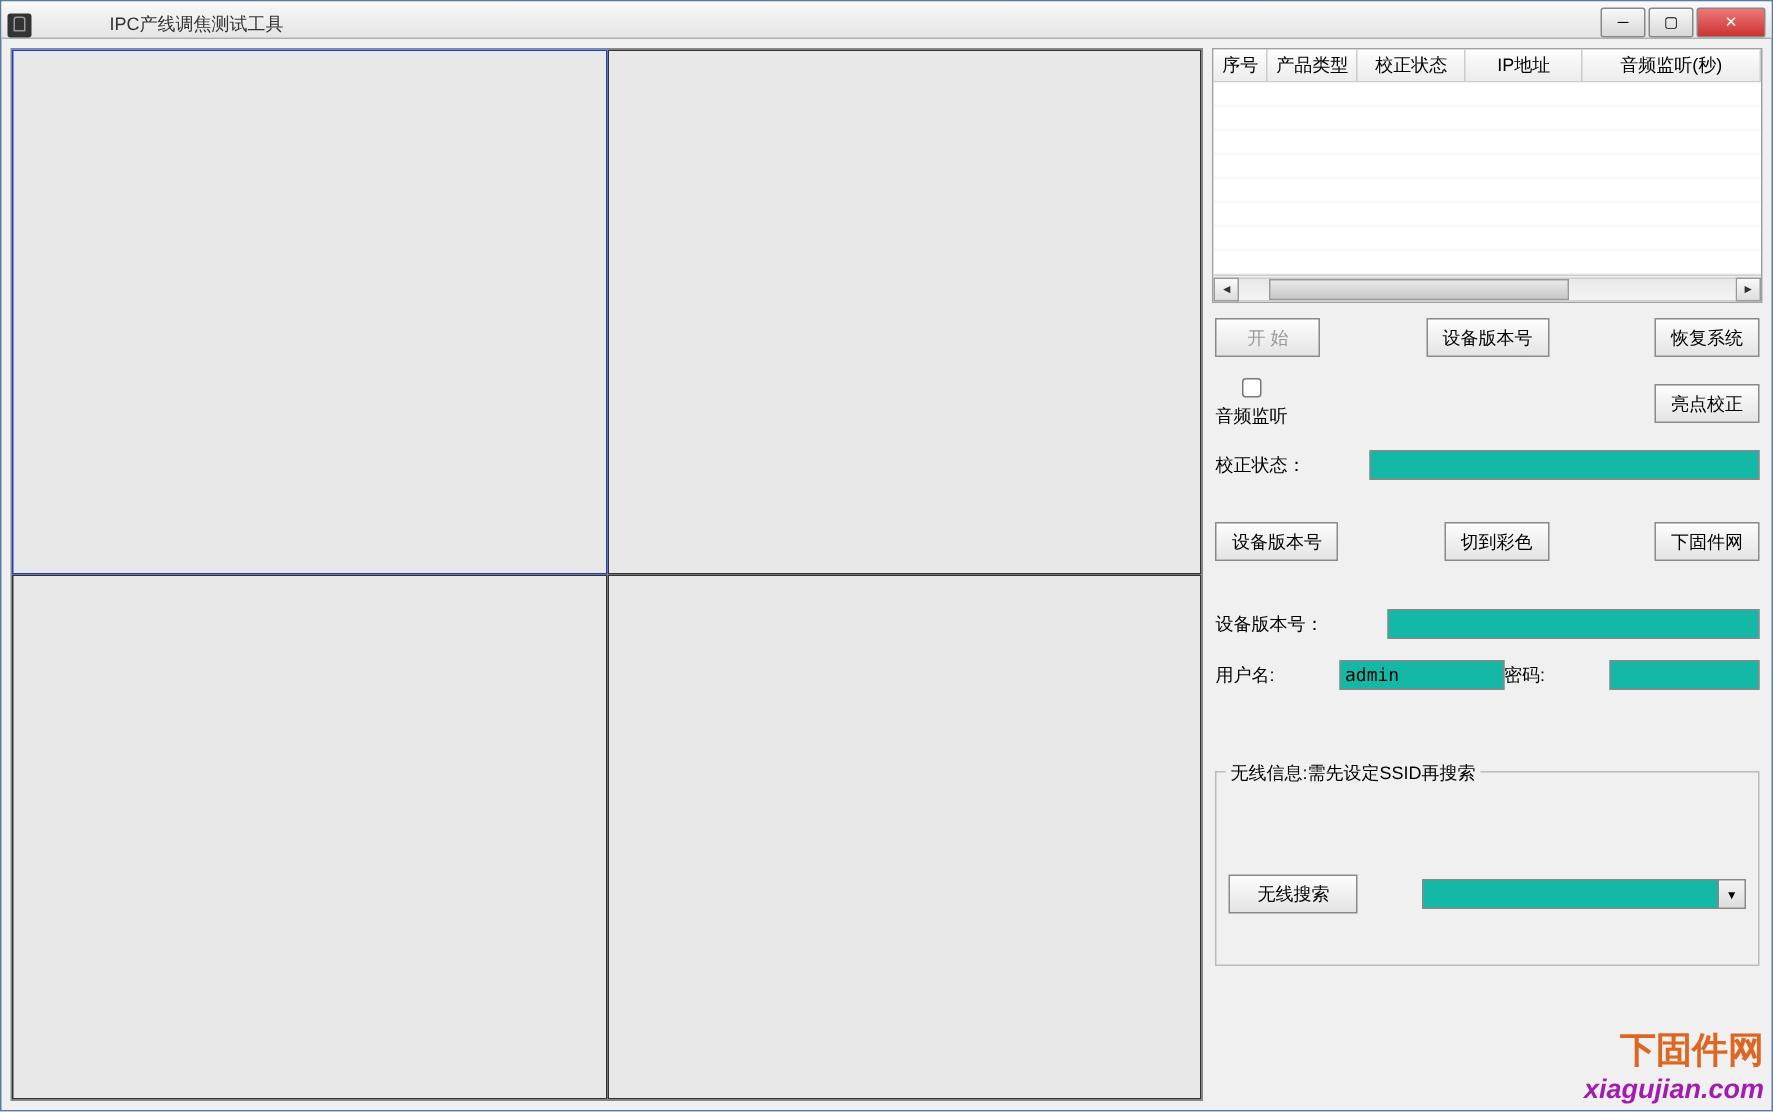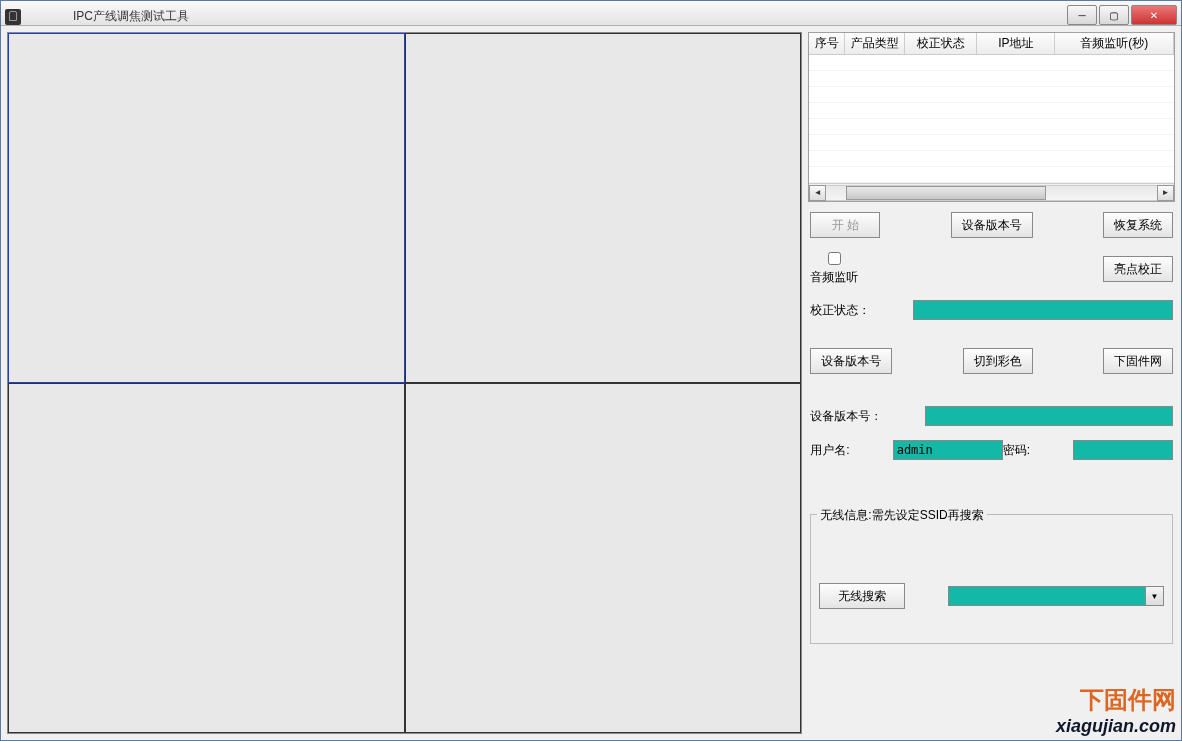--- a/index.html
+++ b/index.html
@@ -200,21 +200,21 @@
   font-size:8px;
 }
 .watermark {
   position: absolute;
   right: 6px;
   bottom: 4px;
   text-align: right;
   pointer-events: none;
 }
 .wm1 { font-size:24px; font-weight:bold; color:#d62; font-family:"SimSun"; }
-.wm2 { font-size:18px; font-weight:bold; color:#0f172a; font-style:italic; font-family:Arial; }
+.wm2 { font-size:18px; font-weight:bold; color:#a21caf; font-style:italic; font-family:Arial; }
 </style>
 </head>
 <body>
 
 <div class="window">
   <div class="titlebar">
     <div class="title-icon"></div>
     <div class="title-text">IPC产线调焦测试工具</div>
     <div class="win-controls">
       <div class="win-btn min">─</div>

